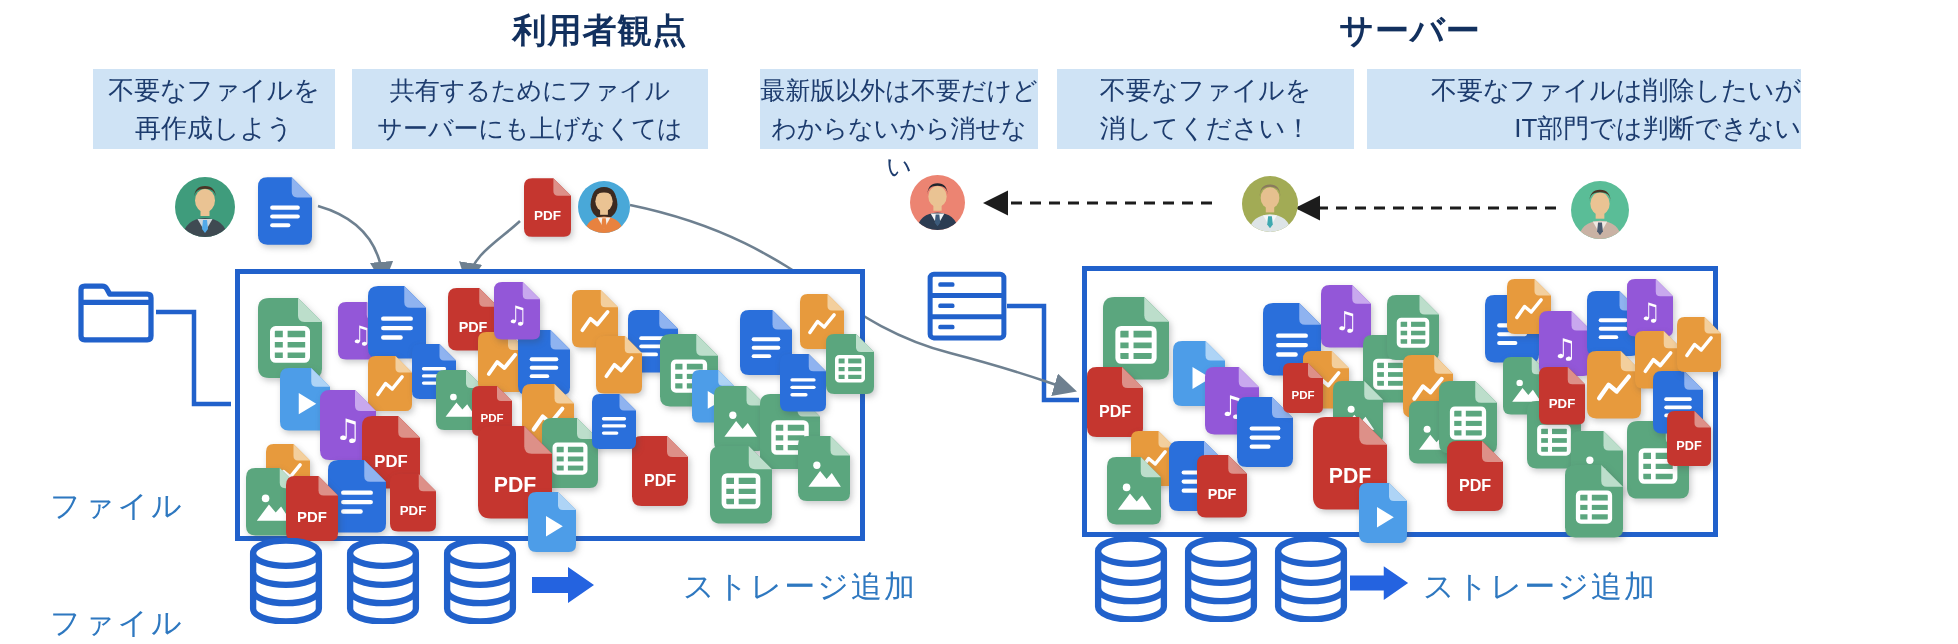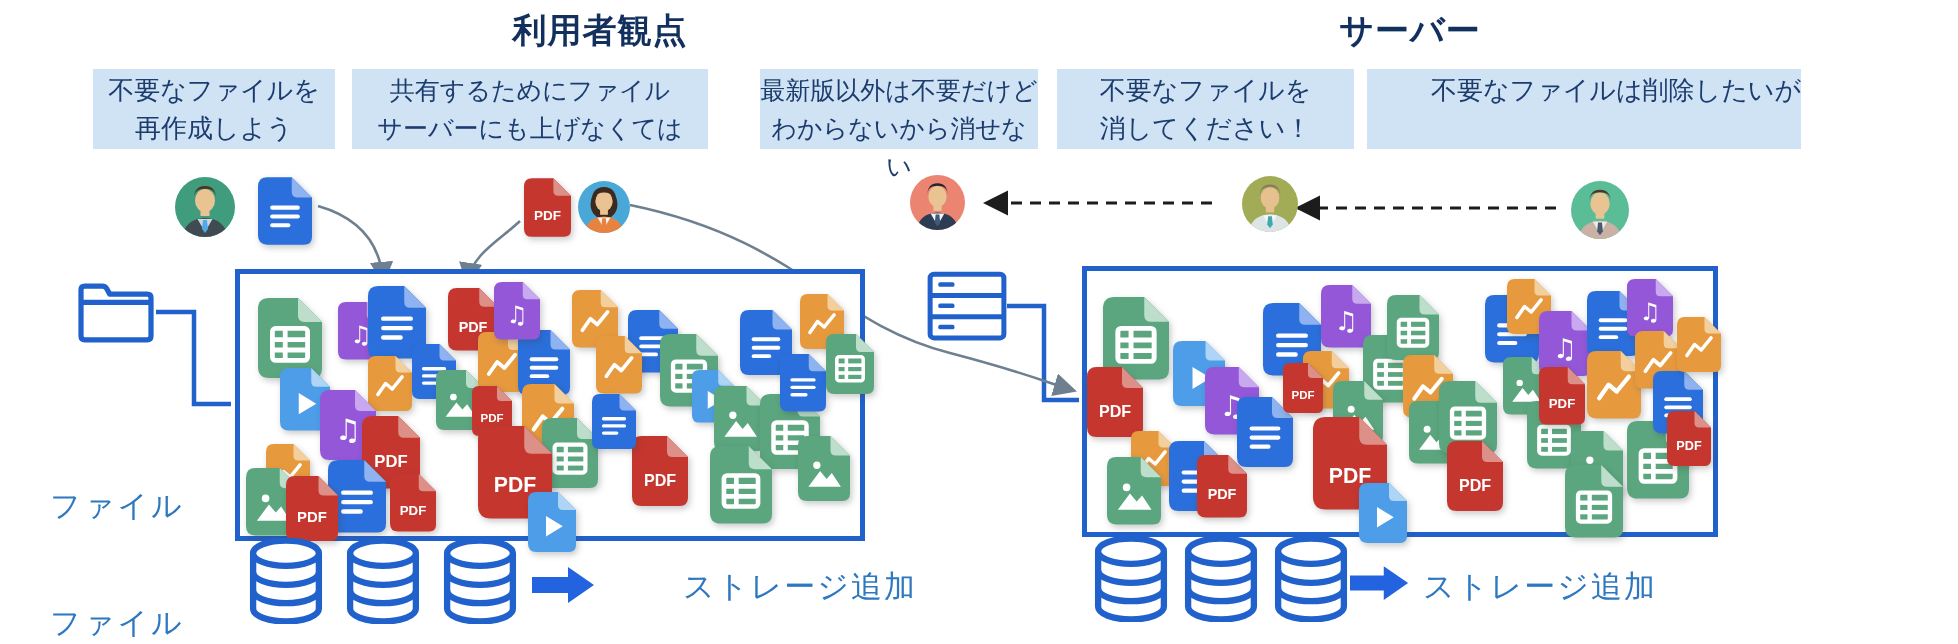--- a/index.html
+++ b/index.html
@@ -87,20 +87,21 @@
   <div class="bubble b4">
     <div>不要なファイルを</div>
     <div>消してください！</div>
   </div>
   <div class="bubble b3">
     <div>最新版以外は不要だけど</div>
     <div>わからないから消せない</div>
   </div>
   <div class="bubble b5">
     <div>不要なファイルは削除したいが</div>
+    <div>IT部門では判断できない</div>
   </div>
 
   <div class="avatar" style="left:175px;top:177px;width:60px;height:60px">
       <svg viewBox="0 0 60 60">
         <defs>
           <clipPath id="avc0">
             <circle cx="30" cy="30" r="30"></circle>
           </clipPath>
         </defs>
         <circle cx="30" cy="30" r="30" fill="#3f9c7c"></circle>

